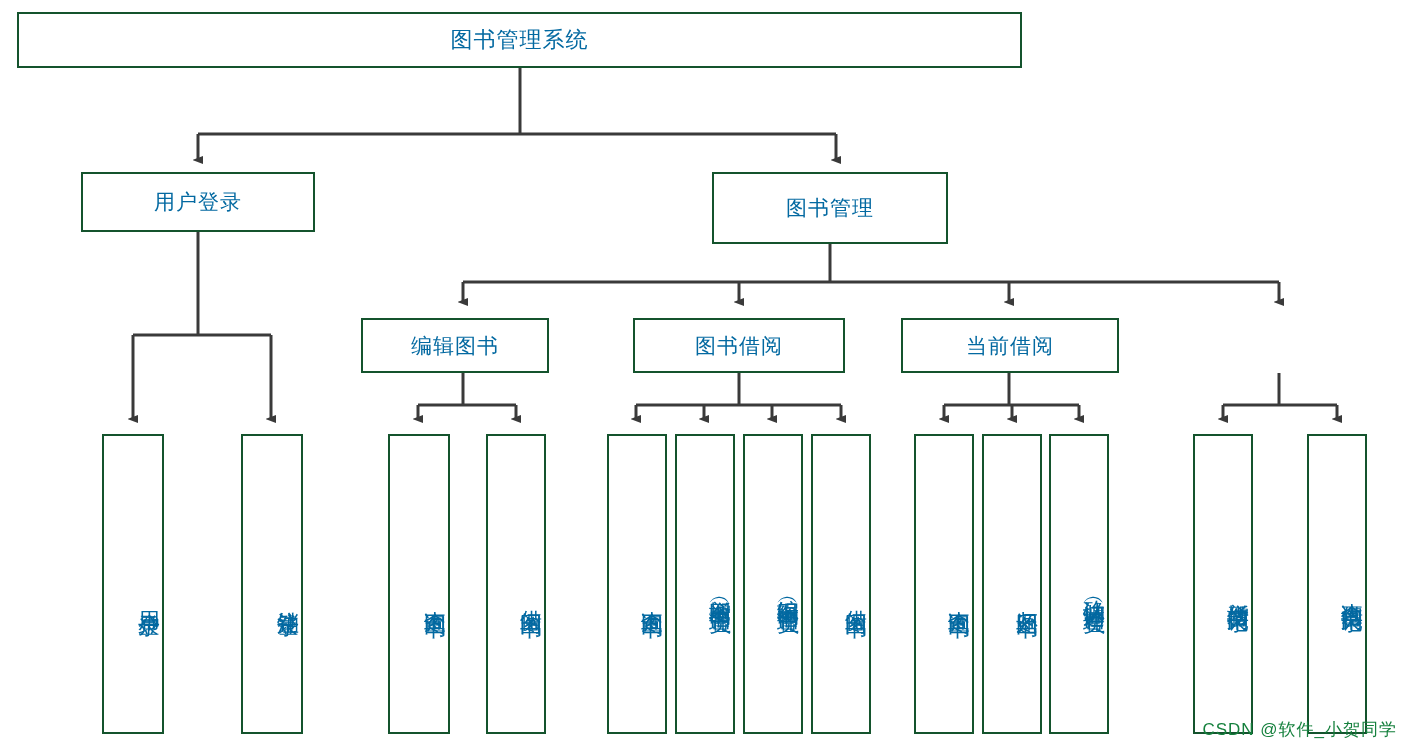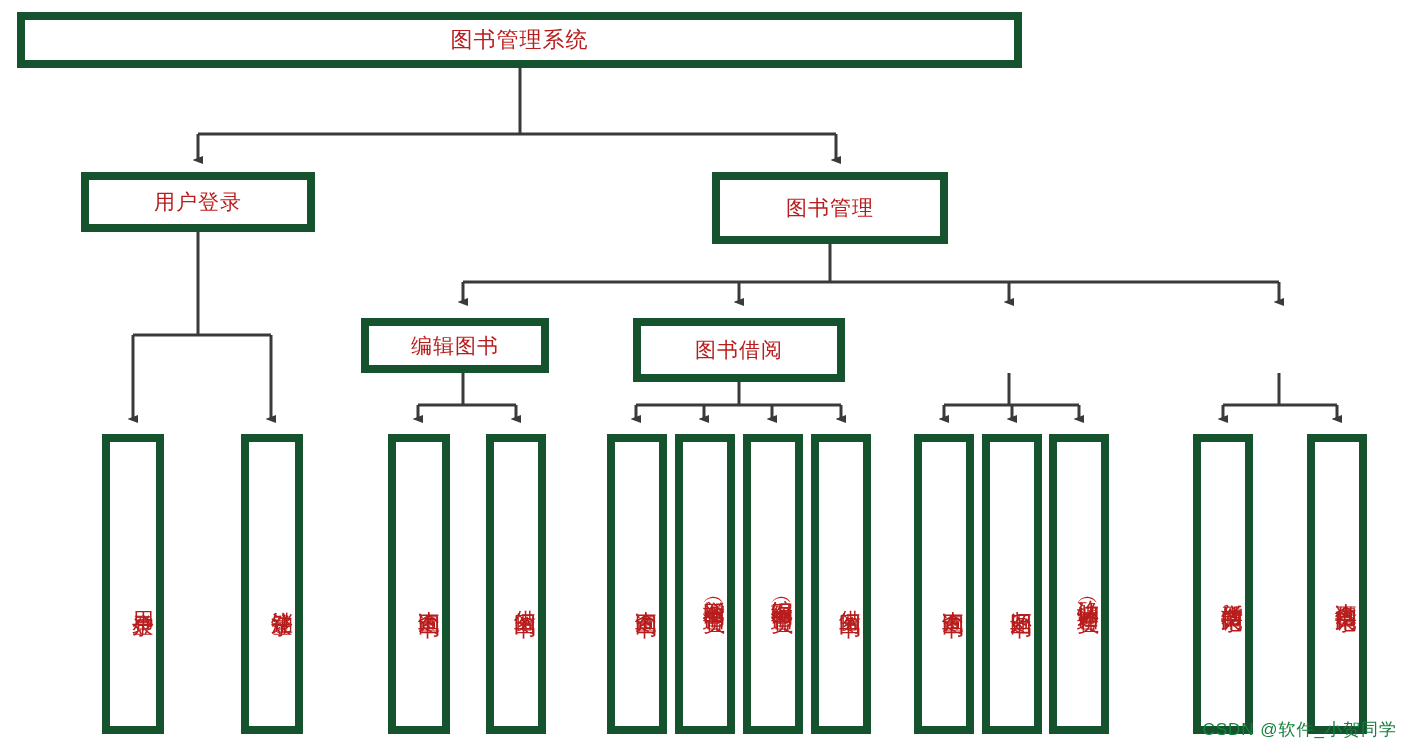--- a/index.html
+++ b/index.html
@@ -21,26 +21,26 @@
     position: absolute;
     left: 0;
     top: 0;
     width: 1405px;
     height: 747px;
     pointer-events: none;
   }
   .node {
     position: absolute;
     box-sizing: border-box;
-    border: 8px solid #14532d;
+    border: 2px solid #14532d;
     background: #ffffff;
     display: flex;
     align-items: center;
     justify-content: center;
-    color: #b91c1c;
+    color: #0369a1;
     text-align: center;
   }
   .node.h {
     font-size: 21px;
     line-height: 1.1;
     letter-spacing: 1px;
   }
   .node.root {
     font-size: 22px;
   }
@@ -121,21 +121,22 @@
       <path d="M1337,405 L1337,419" marker-end="url(#arrow)"></path>
     </g>
   </svg>
 
   <div class="node h root" style="left:17px; top:12px; width:1005px; height:56px;">图书管理系统</div>
 
   <div class="node h" style="left:81px; top:172px; width:234px; height:60px;">用户登录</div>
   <div class="node h" style="left:712px; top:172px; width:236px; height:72px;">图书管理</div>
 
   <div class="node h" style="left:361px; top:318px; width:188px; height:55px;">编辑图书</div>
-  <div class="node h" style="left:633px; top:318px; width:212px; height:64px;">图书借阅</div>
+  <div class="node h" style="left:633px; top:318px; width:212px; height:55px;">图书借阅</div>
+  <div class="node h" style="left:901px; top:318px; width:218px; height:55px;">当前借阅</div>
 
   <div class="node v" style="left:102px; top:434px; width:62px; height:300px;">用户登录</div>
   <div class="node v" style="left:241px; top:434px; width:62px; height:300px;">注销登录</div>
 
   <div class="node v" style="left:388px; top:434px; width:62px; height:300px;">查询图书</div>
   <div class="node v" style="left:486px; top:434px; width:60px; height:300px;">借阅图书</div>
 
   <div class="node v" style="left:607px; top:434px; width:60px; height:300px;">查询图书</div>
   <div class="node v tall" style="left:675px; top:434px; width:60px; height:300px;">新增图书（管理员）</div>
   <div class="node v tall" style="left:743px; top:434px; width:60px; height:300px;">编辑图书（管理员）</div>

